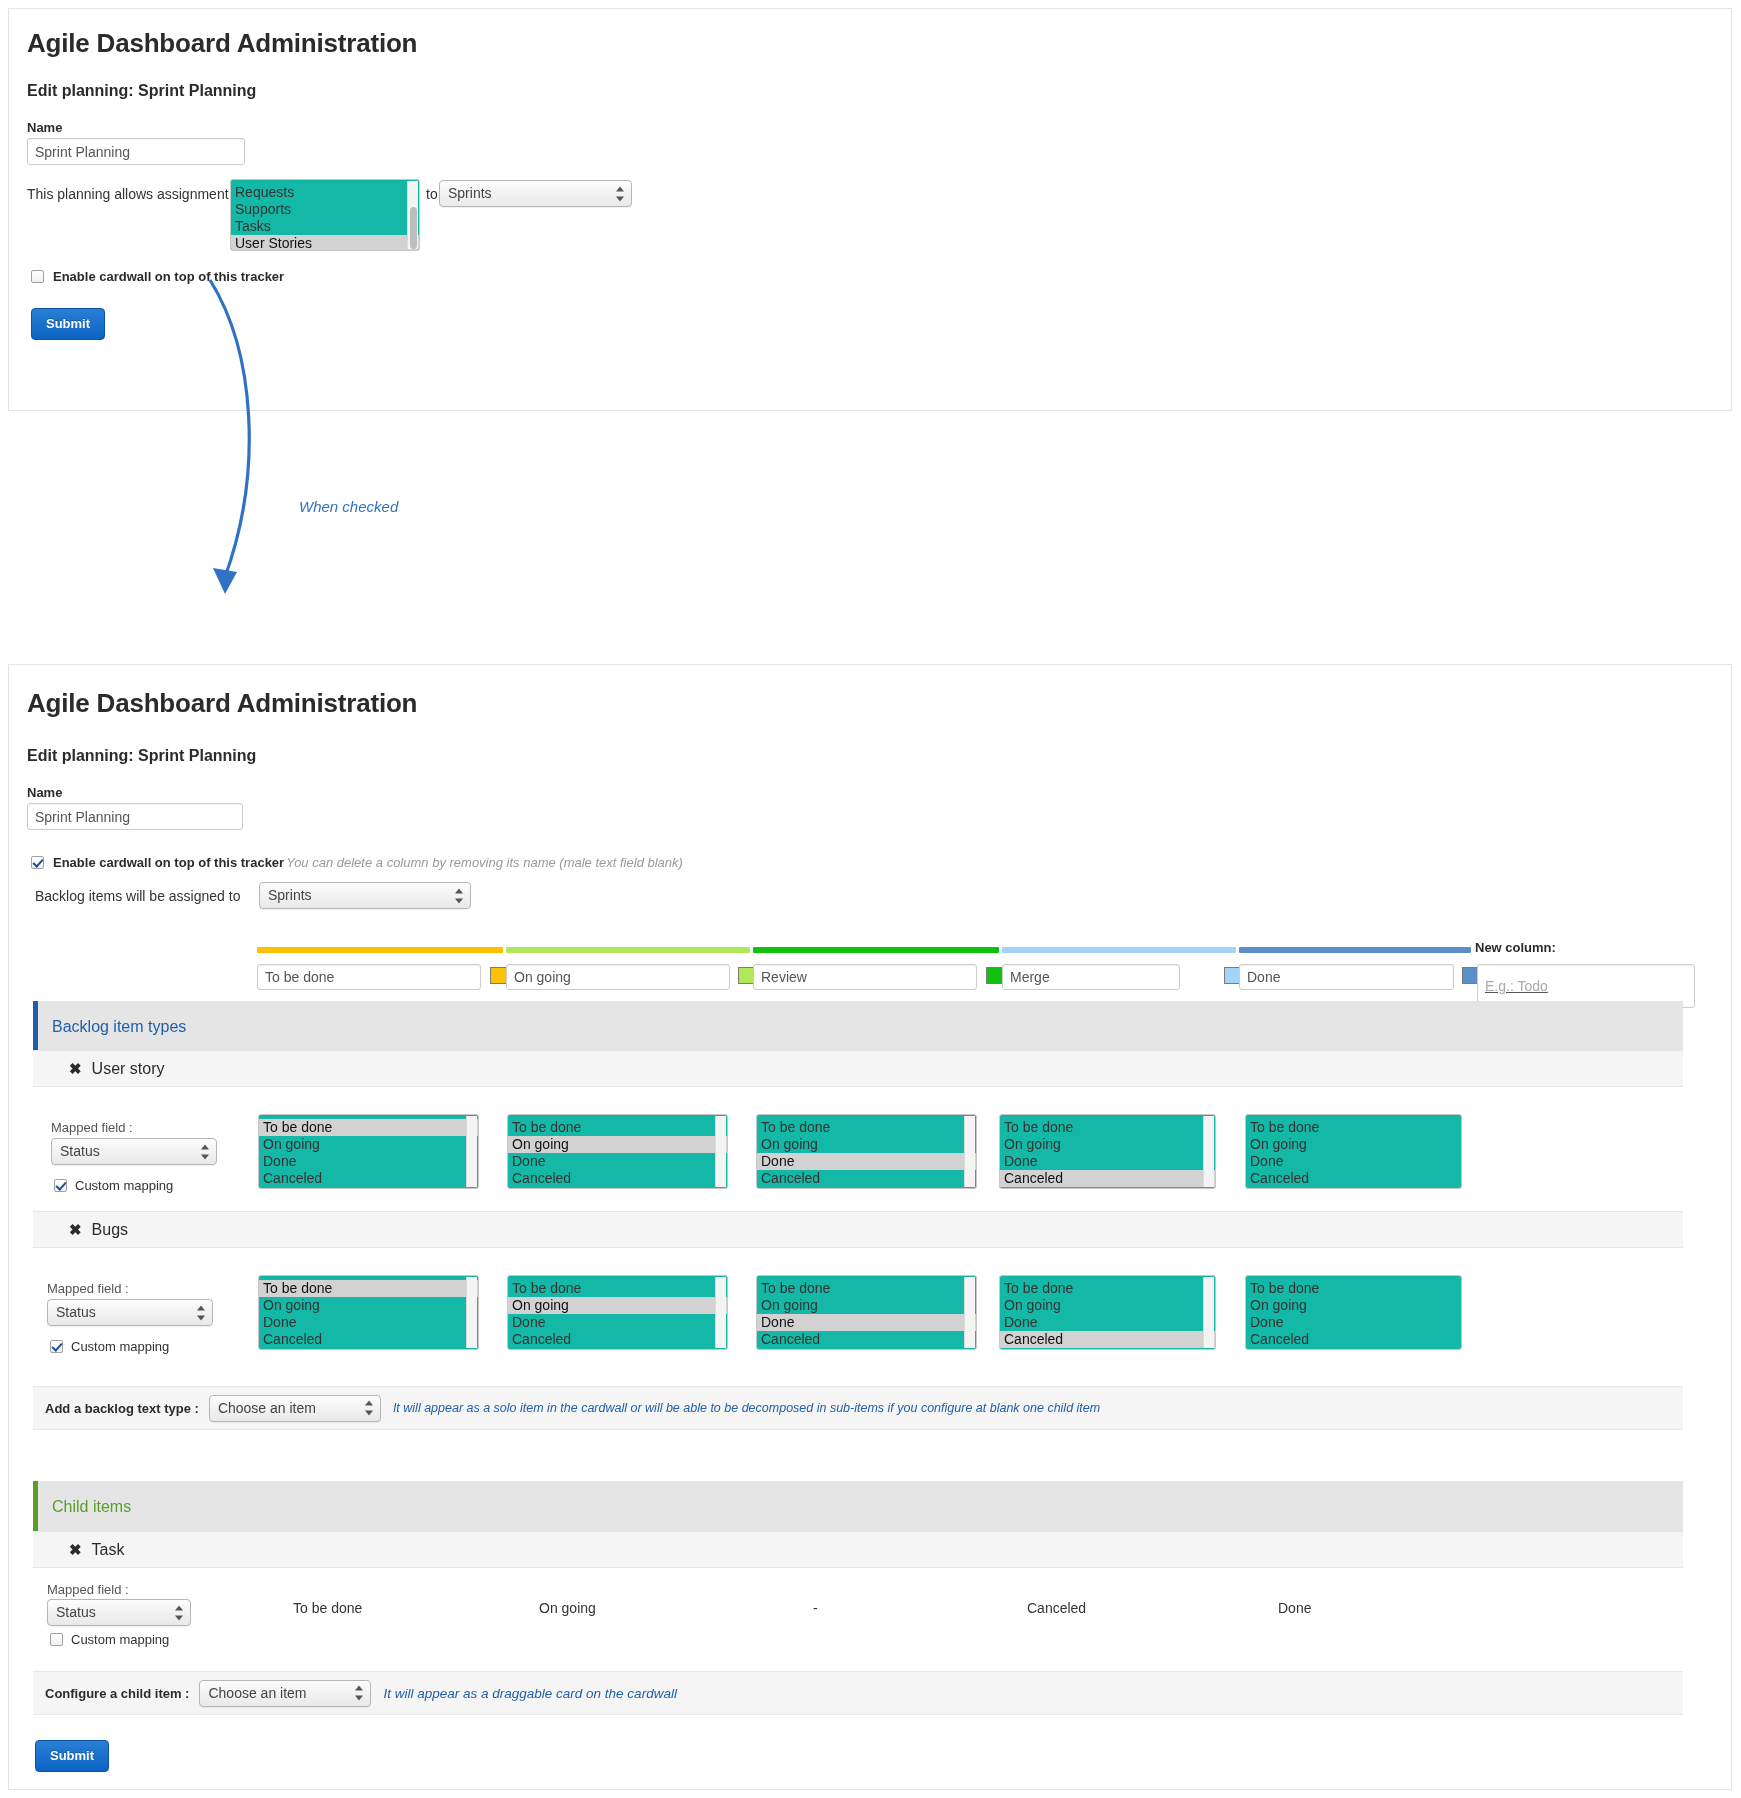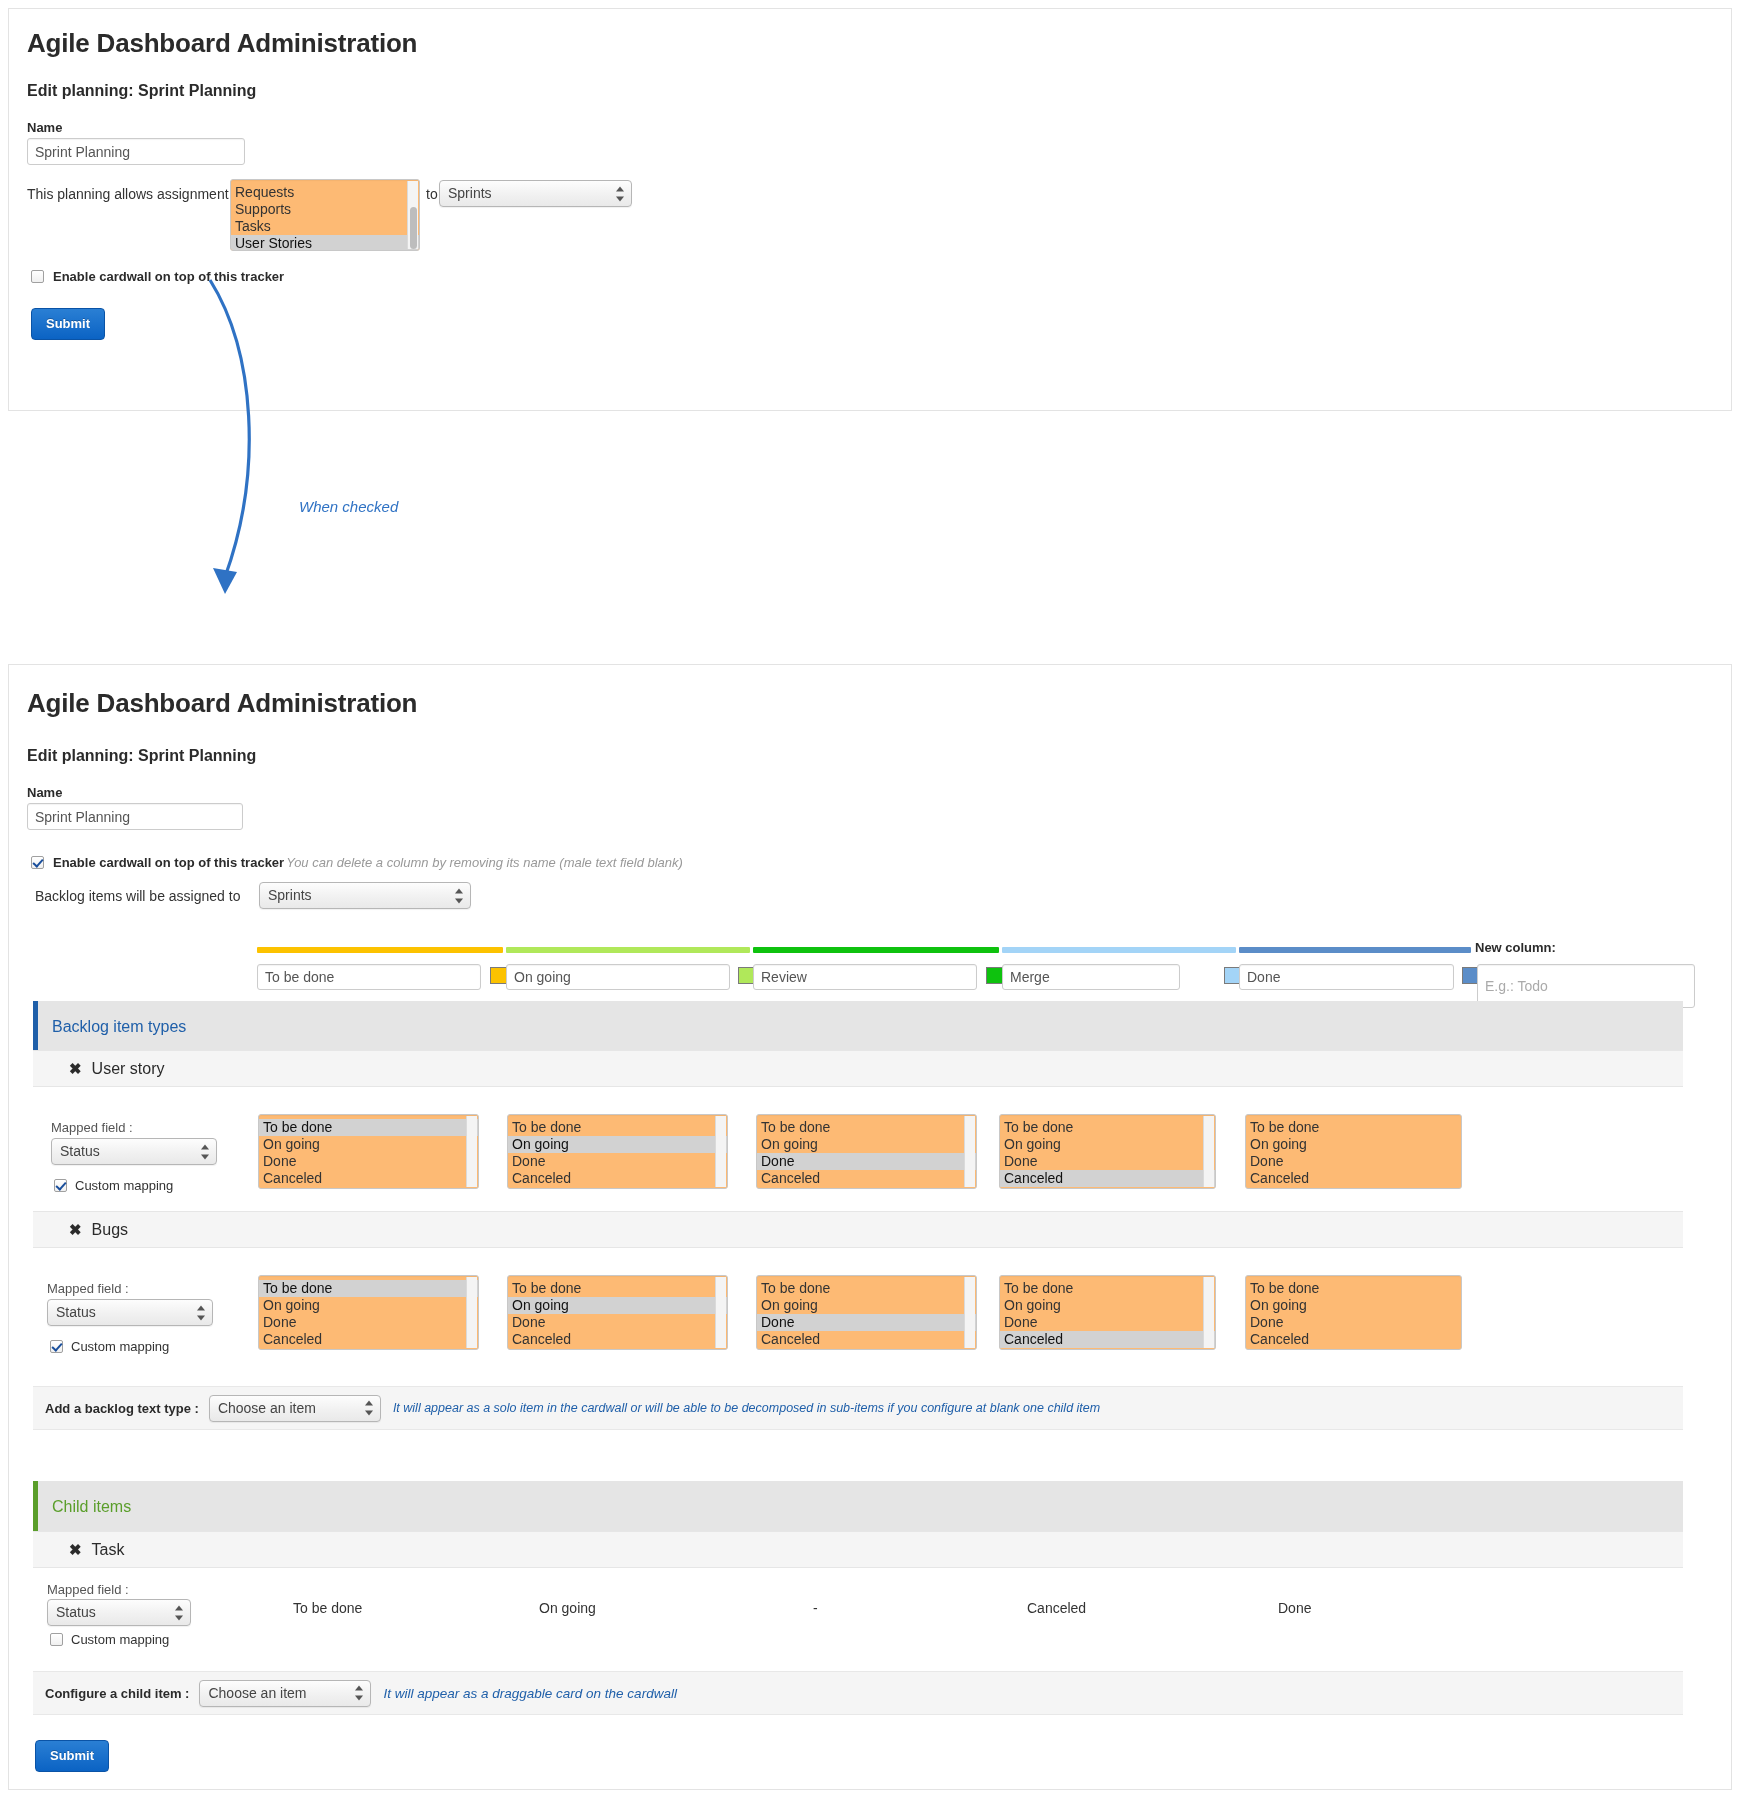--- a/index.html
+++ b/index.html
@@ -68,21 +68,21 @@
     border-left: 4px solid transparent;
     border-right: 4px solid transparent;
   }
   .sel .arrows::before { top: 0; border-bottom: 5px solid #555; }
   .sel .arrows::after  { bottom: 0; border-top: 5px solid #555; }
 
   
   .listbox {
     border: 1px solid #c8c8c8;
     border-radius: 3px;
-    background: #fdba74;
+    background: #14b8a6;
     overflow: hidden;
     position: relative;
     box-shadow: inset 0 1px 1px rgba(0,0,0,.04);
   }
   .listbox .opt {
     font-size: 14px;
     color: #333;
     line-height: 17px;
     padding: 0 4px;
     white-space: nowrap;
@@ -248,21 +248,21 @@
 
   <input class="abs tinput" style="left: 744px; top: 299px; width: 224px; height: 26px;" value="Review">
   <div class="abs swatch" style="left: 977px; top: 302px; background: rgb(14, 194, 14);"></div>
 
   <input class="abs tinput" style="left: 993px; top: 299px; width: 178px; height: 26px;" value="Merge">
   <div class="abs swatch" style="left: 1215px; top: 302px; background: rgb(163, 212, 247);"></div>
 
   <input class="abs tinput" style="left: 1230px; top: 299px; width: 215px; height: 26px;" value="Done">
   <div class="abs swatch" style="left: 1453px; top: 302px; background: rgb(91, 141, 200);"></div>
 
-  <input class="abs tinput" style="left: 1468px; top: 299px; width: 218px; height: 44px;" placeholder="E.g.: Todo">
+  <input class="abs tinput" style="left: 1468px; top: 299px; width: 218px; height: 44px; text-decoration: underline;" placeholder="E.g.: Todo">
 
   <div class="abs sectionbar blue" style="left:24px; top:336px; width:1650px;">
     <span>Backlog item types</span>
   </div>
 
   <div class="abs itembar" style="left:24px; top:385px; width:1650px;">
     <span class="xmark">✖</span>
     <span>User story</span>
   </div>
 

